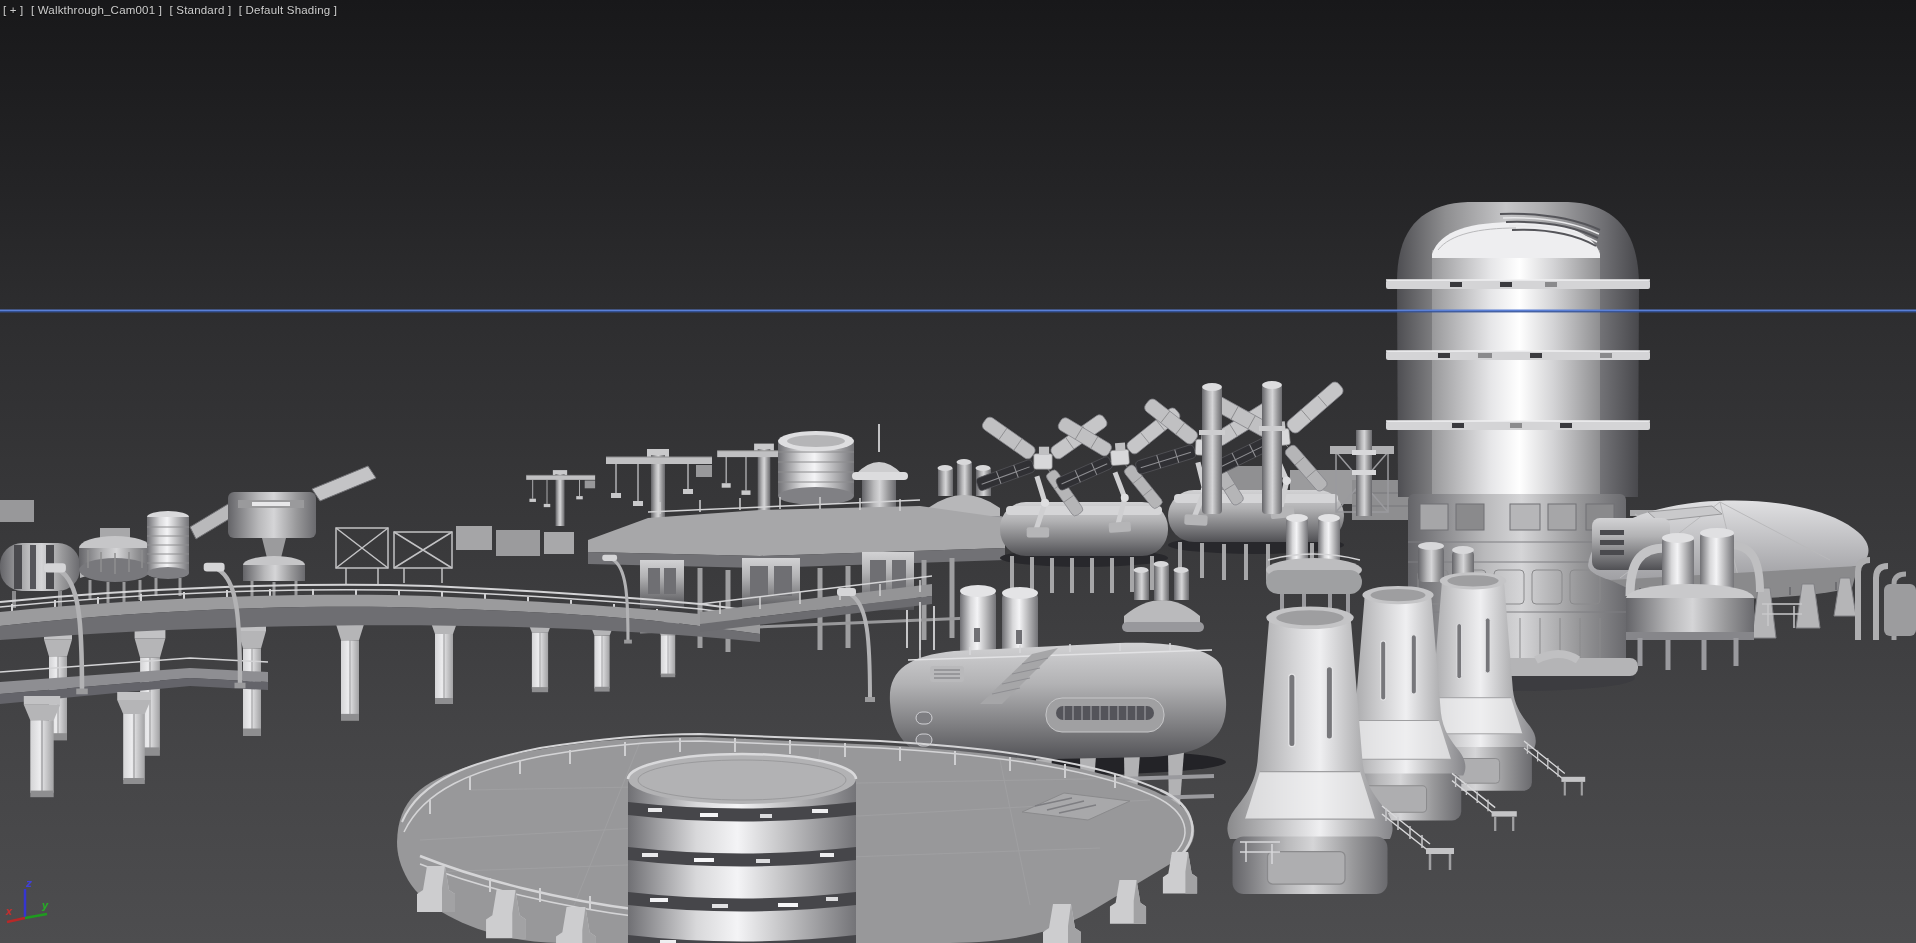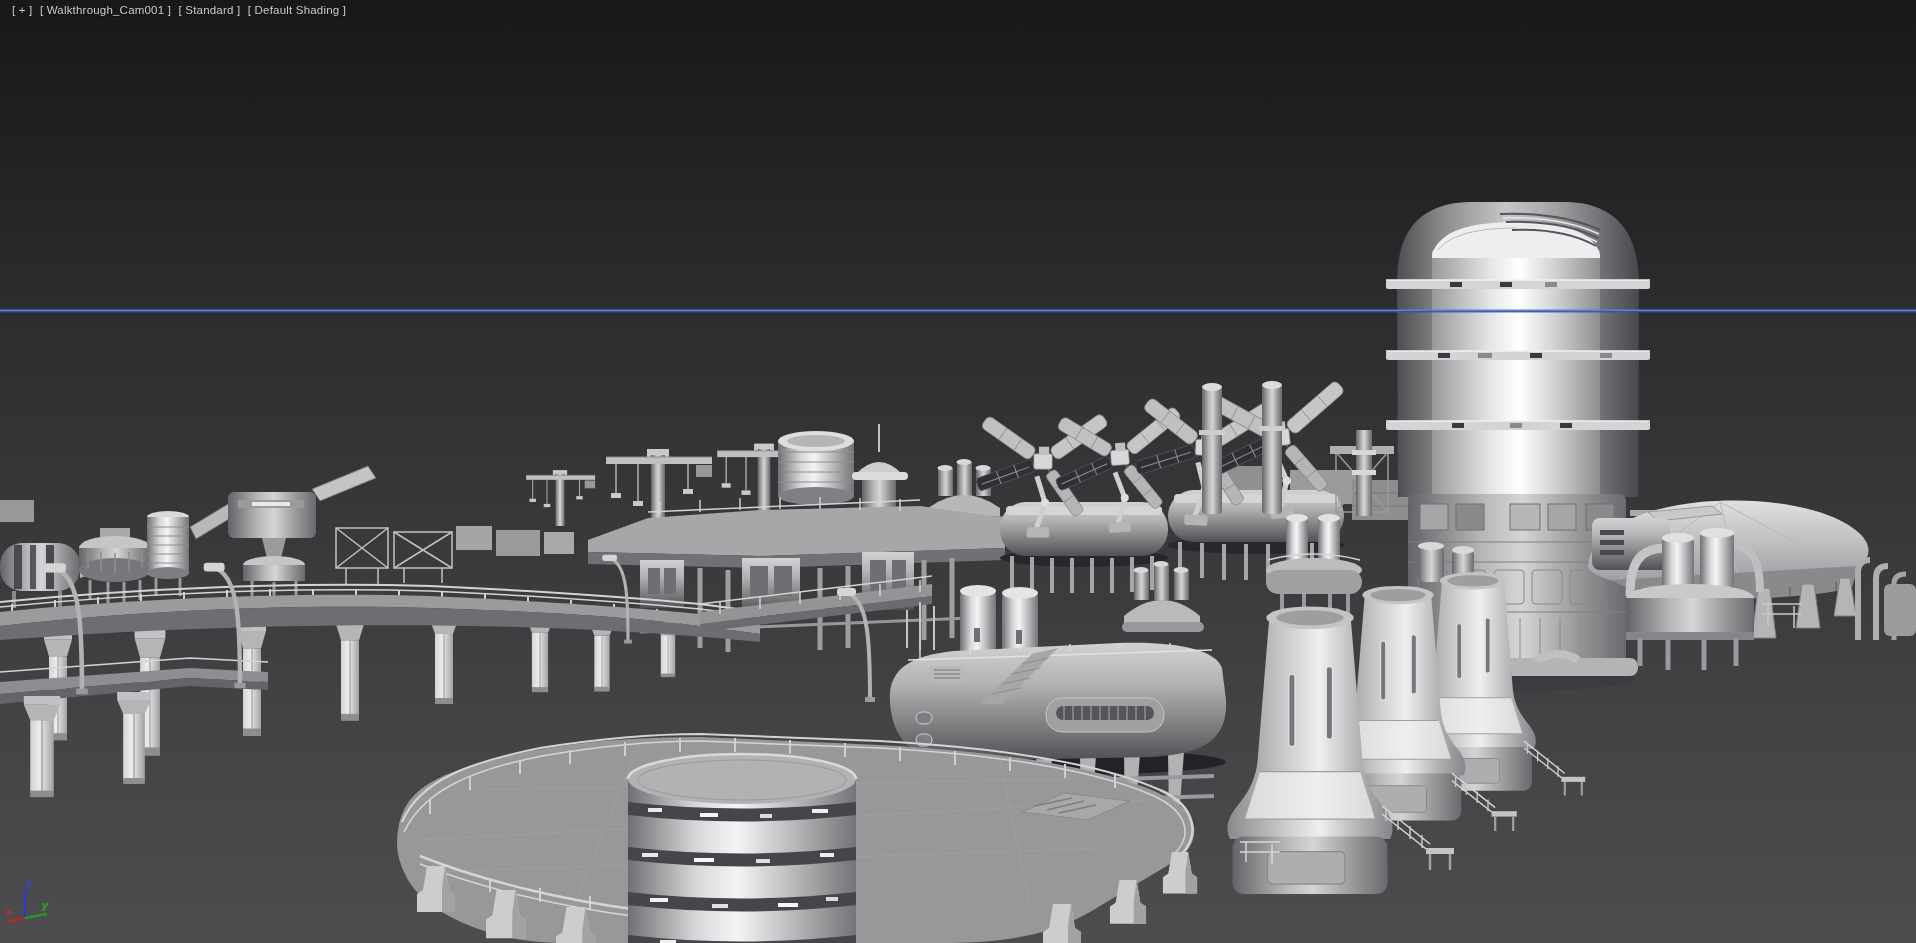--- a/index.html
+++ b/index.html
@@ -2,21 +2,21 @@
 <html><head>
 <meta charset="utf-8">
 <style>
   html,body{margin:0;padding:0;background:#111;}
   .viewport{
     position:relative;width:1916px;height:943px;overflow:hidden;
     background:linear-gradient(180deg,#18181a 0%,#242426 20%,#2d2d2f 33%,#38383a 55%,#434345 76%,#4d4d4f 100%);
     font-family:"Liberation Sans","DejaVu Sans",sans-serif;
   }
   .vp-label{
-    position:absolute;top:4px;left:12px;z-index:30;
+    position:absolute;top:4px;left:3px;z-index:30;
     font-size:11.5px;color:#cdcdcd;letter-spacing:.2px;white-space:nowrap;
     text-shadow:0 1px 1px rgba(0,0,0,.6);
   }
   .vp-label span{margin-right:4px;cursor:pointer;}
   svg{position:absolute;top:0;left:0;}
   svg text.ax{font-family:"DejaVu Sans",sans-serif;font-size:10px;font-style:italic;font-weight:bold;}
   .ln{stroke:#d4d4d6;stroke-width:1.5;fill:none}
   .lnf{stroke:#d4d4d6;stroke-width:2;fill:none}
   .dk{fill:#46464a}
 </style>

